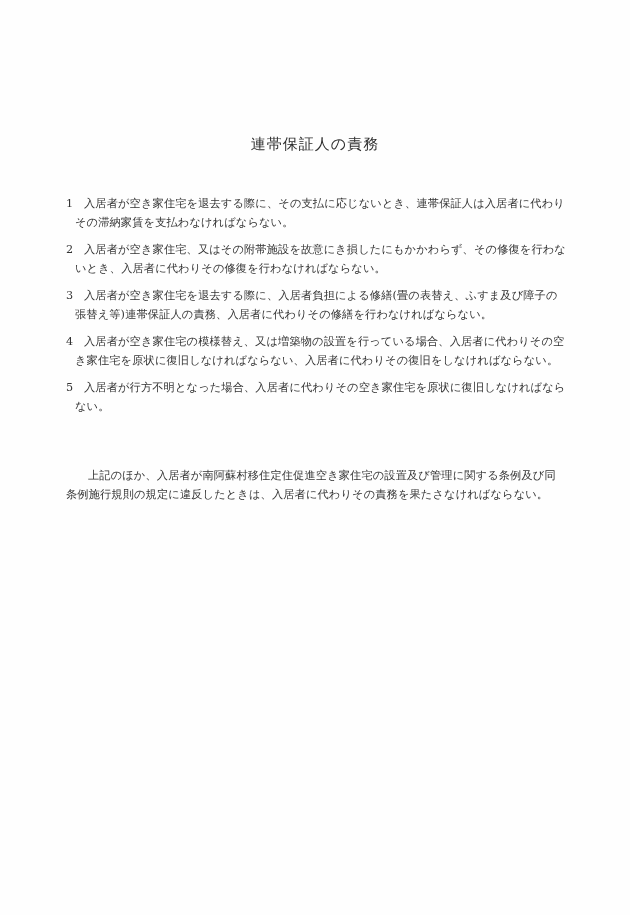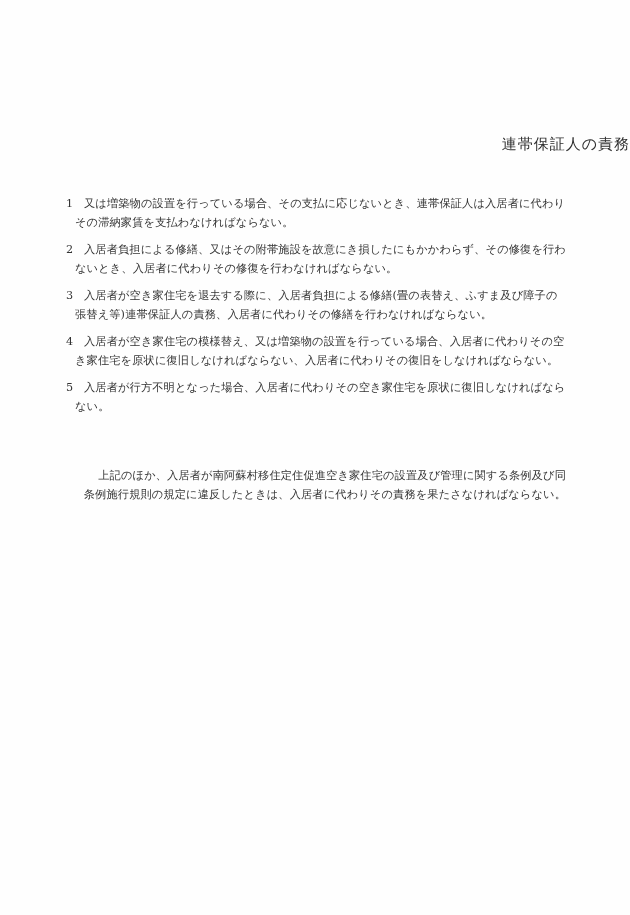--- a/index.html
+++ b/index.html
@@ -21,21 +21,21 @@
       top: 0;
       width: 630px;
       height: 915px;
       background: #fefefe;
     }
     .title {
       position: absolute;
       left: 0;
       top: 134px;
       width: 630px;
-      text-align: right;
+      text-align: center;
       font-size: 15px;
       letter-spacing: 1px;
       color: #2e2e2e;
       line-height: 20px;
     }
     .items {
       position: absolute;
       left: 66px;
       top: 194px;
       width: 500px;
@@ -61,35 +61,34 @@
       position: absolute;
       left: 66px;
       top: 466px;
       width: 500px;
       font-size: 11.2px;
       line-height: 19px;
       text-indent: 22px;
       color: #333;
       letter-spacing: 0.15px;
       margin: 0;
-      text-align: right;
     }
   </style>
 </head>
 <body>
 
 <div class="page">
   <div class="title">連帯保証人の責務</div>
 
   <ol class="items">
     <li class="item">
-      <span class="item-num">1</span><span>又は増築物の設置を行っている場合、その支払に応じないとき、連帯保証人は入居者に代わりその滞納家賃を支払わなければならない。</span>
+      <span class="item-num">1</span><span>入居者が空き家住宅を退去する際に、その支払に応じないとき、連帯保証人は入居者に代わりその滞納家賃を支払わなければならない。</span>
     </li>
     <li class="item">
-      <span class="item-num">2</span><span>入居者負担による修繕、又はその附帯施設を故意にき損したにもかかわらず、その修復を行わないとき、入居者に代わりその修復を行わなければならない。</span>
+      <span class="item-num">2</span><span>入居者が空き家住宅、又はその附帯施設を故意にき損したにもかかわらず、その修復を行わないとき、入居者に代わりその修復を行わなければならない。</span>
     </li>
     <li class="item">
       <span class="item-num">3</span><span>入居者が空き家住宅を退去する際に、入居者負担による修繕(畳の表替え、ふすま及び障子の張替え等)連帯保証人の責務、入居者に代わりその修繕を行わなければならない。</span>
     </li>
     <li class="item">
       <span class="item-num">4</span><span>入居者が空き家住宅の模様替え、又は増築物の設置を行っている場合、入居者に代わりその空き家住宅を原状に復旧しなければならない、入居者に代わりその復旧をしなければならない。</span>
     </li>
     <li class="item">
       <span class="item-num">5</span><span>入居者が行方不明となった場合、入居者に代わりその空き家住宅を原状に復旧しなければならない。</span>
     </li>

